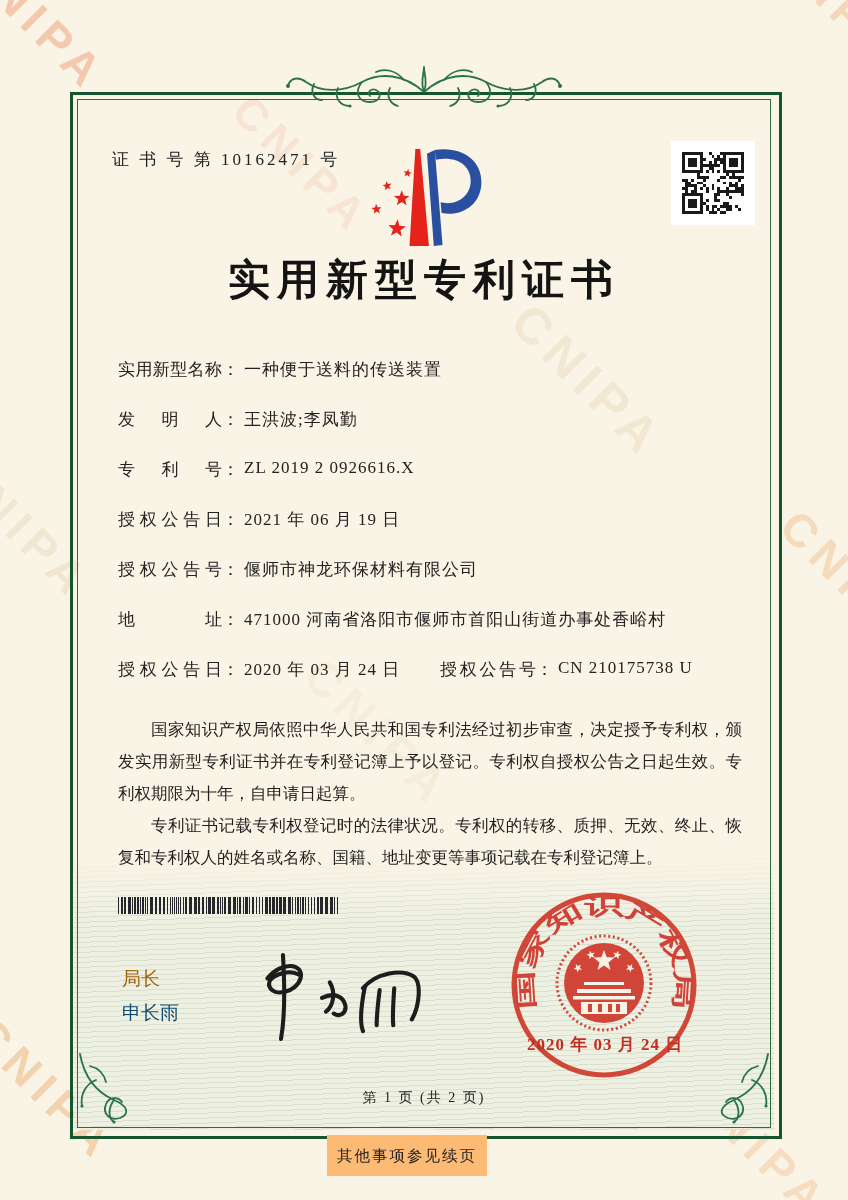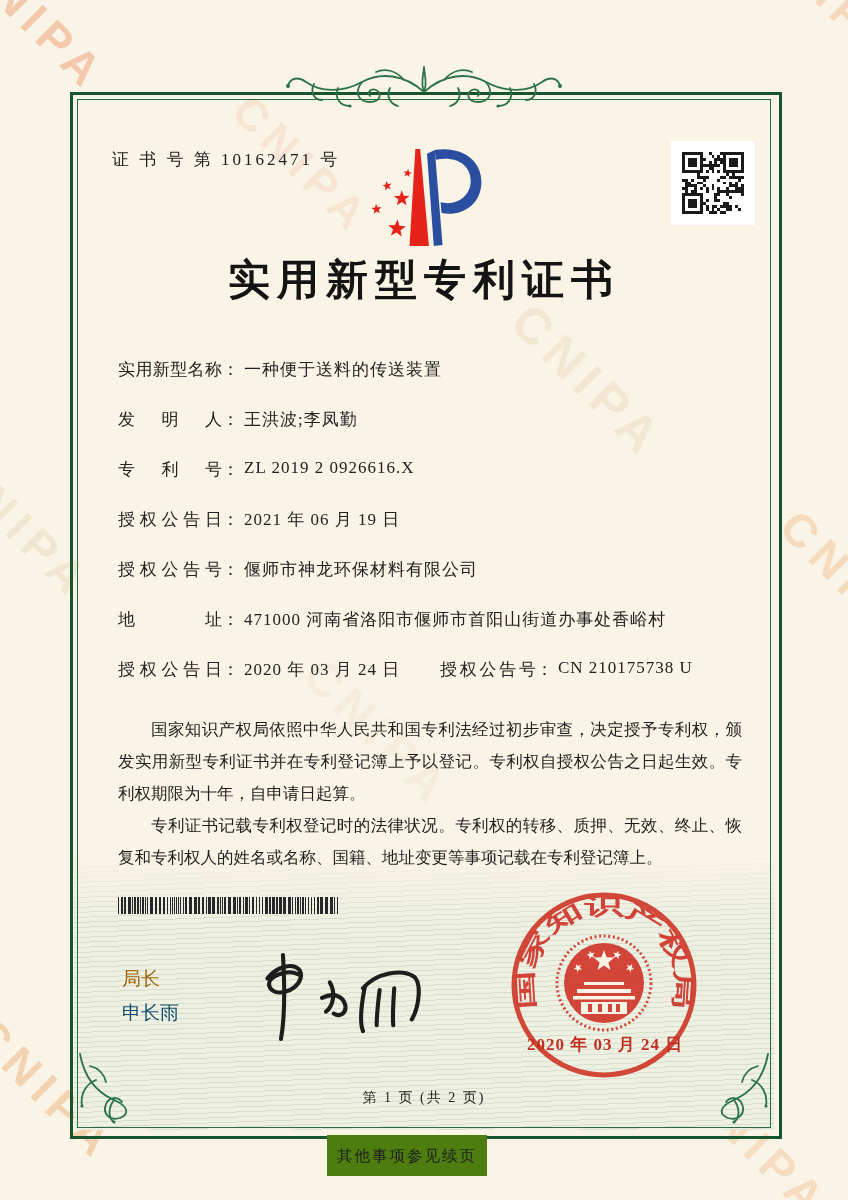--- a/index.html
+++ b/index.html
@@ -45,21 +45,21 @@
   #signer-name{left:122px;top:1000px;font-family:"Liberation Sans","DejaVu Sans",sans-serif;
                font-size:19px;color:#0c4a6e;z-index:3;}
   #signature{left:240px;top:948px;z-index:3;}
   
   #seal{left:509px;top:890px;z-index:4;}
   #seal-date{left:503px;top:1033px;width:204px;text-align:center;font-size:17px;
              color:#c22f22;letter-spacing:1px;font-weight:bold;z-index:5;}
   
   #page-footer{left:0;top:1089px;width:848px;text-align:center;font-size:14px;
                letter-spacing:2px;z-index:3;}
-  #note-box{left:327px;top:1135px;width:160px;background:#4d7c0f;text-align:center;
+  #note-box{left:327px;top:1135px;width:160px;background:#fdba74;text-align:center;
             padding:11px 0 9px 0;font-size:15.5px;letter-spacing:2px;z-index:3;color:#1f1f1f;}
 </style>
 </head>
 <body>
 
 <div id="page">
 
   <div class="wm" style="left:-55px;top:-8px;font-size:46px;color:rgba(236,164,126,.55)">CNIPA</div>
   <div class="wm" style="left:742px;top:-30px;font-size:44px;color:rgba(238,178,136,.45)">CNIPA</div>
   <div class="wm" style="left:215px;top:140px;font-size:44px;color:rgba(243,211,190,.5)">CNIPA</div>

